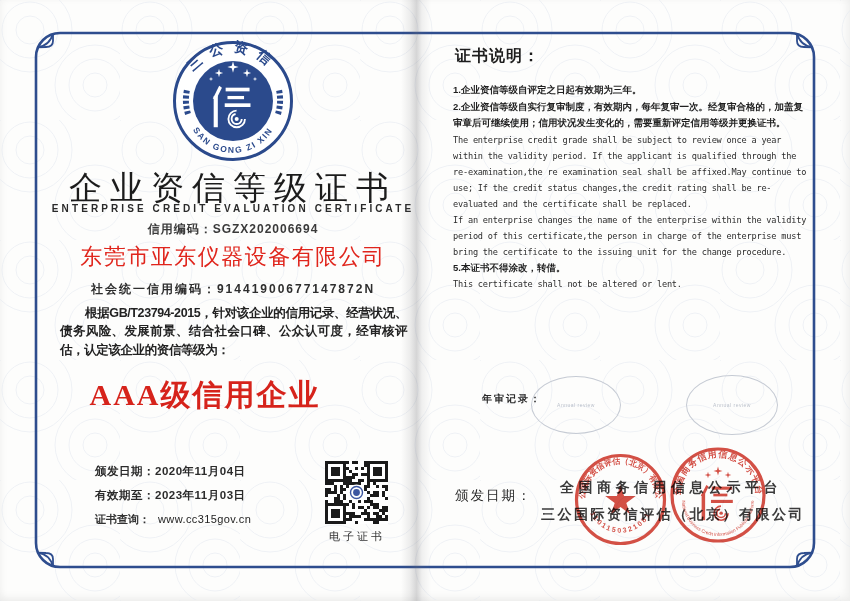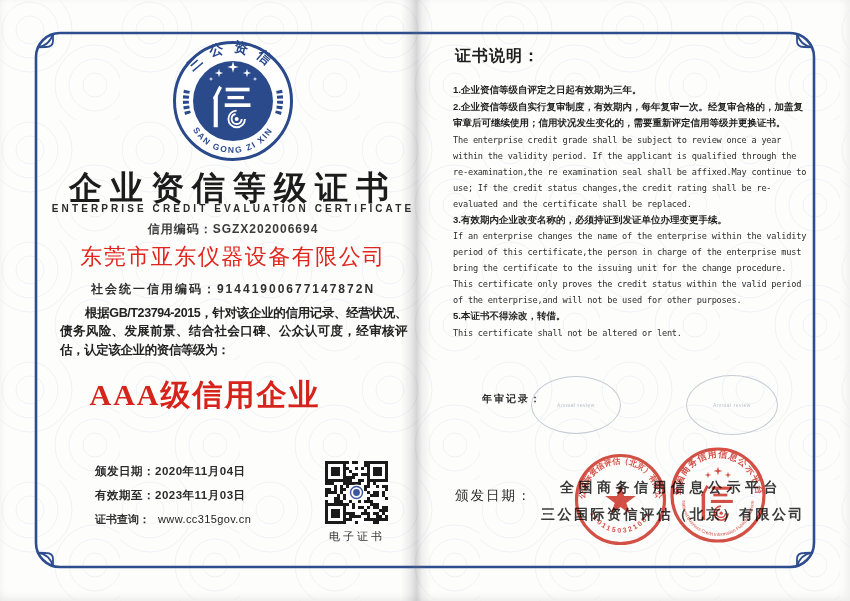--- a/index.html
+++ b/index.html
@@ -4,21 +4,21 @@
 <style>
   html,body{margin:0;padding:0;background:#ffffff;}
   .shot{position:relative;width:850px;height:601px;background:#fdfdfc;overflow:hidden;
         font-family:"Liberation Sans","DejaVu Sans",sans-serif;
         box-shadow:inset -4px -4px 8px rgba(0,0,0,.05), inset 3px 0 6px rgba(0,0,0,.03);}
   .abs{position:absolute;}
   .layer{position:absolute;left:0;top:0;width:850px;height:601px;pointer-events:none;}
   
   .cert-title{left:45px;top:166px;width:376px;text-align:center;
       font-family:"Liberation Serif","DejaVu Serif",serif;
-      font-size:33px;font-weight:bold;color:#1c1c1c;letter-spacing:8px;white-space:nowrap;}
+      font-size:33px;font-weight:normal;color:#1c1c1c;letter-spacing:8px;white-space:nowrap;}
   .cert-subtitle{left:45px;top:203px;width:376px;text-align:center;
       font-size:10px;font-weight:bold;color:#2a2a2a;letter-spacing:3.1px;white-space:nowrap;}
   .code-line{left:45px;top:221px;width:376px;text-align:center;font-size:12px;
       font-weight:bold;color:#3a3a3a;letter-spacing:1px;}
   .company{left:45px;top:242px;width:376px;text-align:center;font-size:22px;
       font-weight:normal;color:#e0251c;letter-spacing:1.5px;}
   .uscc-line{left:45px;top:281px;width:376px;text-align:center;font-size:12px;
       font-weight:bold;color:#2e2e2e;letter-spacing:2px;}
   .body-par{left:60px;top:304px;width:347px;font-size:12.5px;line-height:18.3px;
       font-weight:600;color:#222;text-align:justify;text-indent:2em;letter-spacing:-0.4px;}
@@ -297,23 +297,21 @@
     <div class="abs qr-caption">电子证书</div>
   </div>
 
   <div>
     <div class="abs r-heading">证书说明：</div>
 
     <div class="abs terms">
       <p class="cn">1.企业资信等级自评定之日起有效期为三年。</p>
       <p class="cn">2.企业资信等级自实行复审制度，有效期内，每年复审一次。经复审合格的，加盖复审章后可继续使用；信用状况发生变化的，需要重新评定信用等级并更换证书。</p>
       <p class="en">The enterprise credit grade shall be subject to review once a year within the validity period. If the applicant is qualified through the re-examination,the re examination seal shall be affixed.May continue to use; If the credit status changes,the credit rating shall be re-evaluated and the certificate shall be replaced.</p>
-      <p class="cn">3.有效期内企业改变名称的，必须持证到发证单位办理变更手续。</p>
       <p class="en">If an enterprise changes the name of the enterprise within the validity period of this certificate,the person in charge of the enterprise must bring the certificate to the issuing unit for the change procedure.</p>
-      <p class="en">This certificate only proves the credit status within the valid period of the enterprise,and will not be used for other purposes.</p>
       <p class="cn">5.本证书不得涂改，转借。</p>
       <p class="en">This certificate shall not be altered or lent.</p>
     </div>
 
     <div class="abs annual-label">年审记录：</div>
     <div class="abs stamp-oval" style="left:531px;top:376px;width:88px;height:56px">
       <span>Annual review</span>
     </div>
     <div class="abs stamp-oval" style="left:686px;top:375px;width:90px;height:58px">
       <span>Annual review</span>

